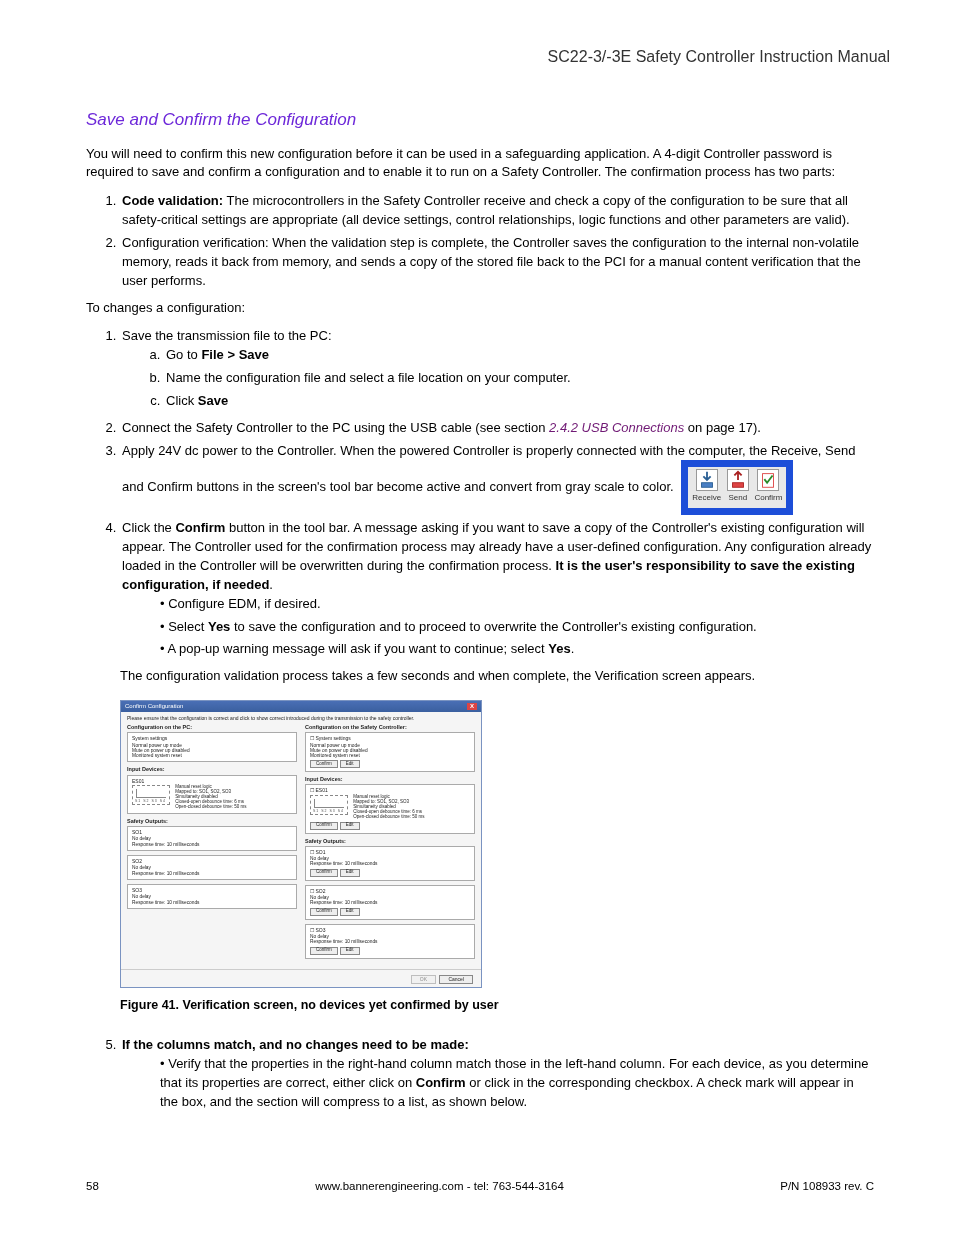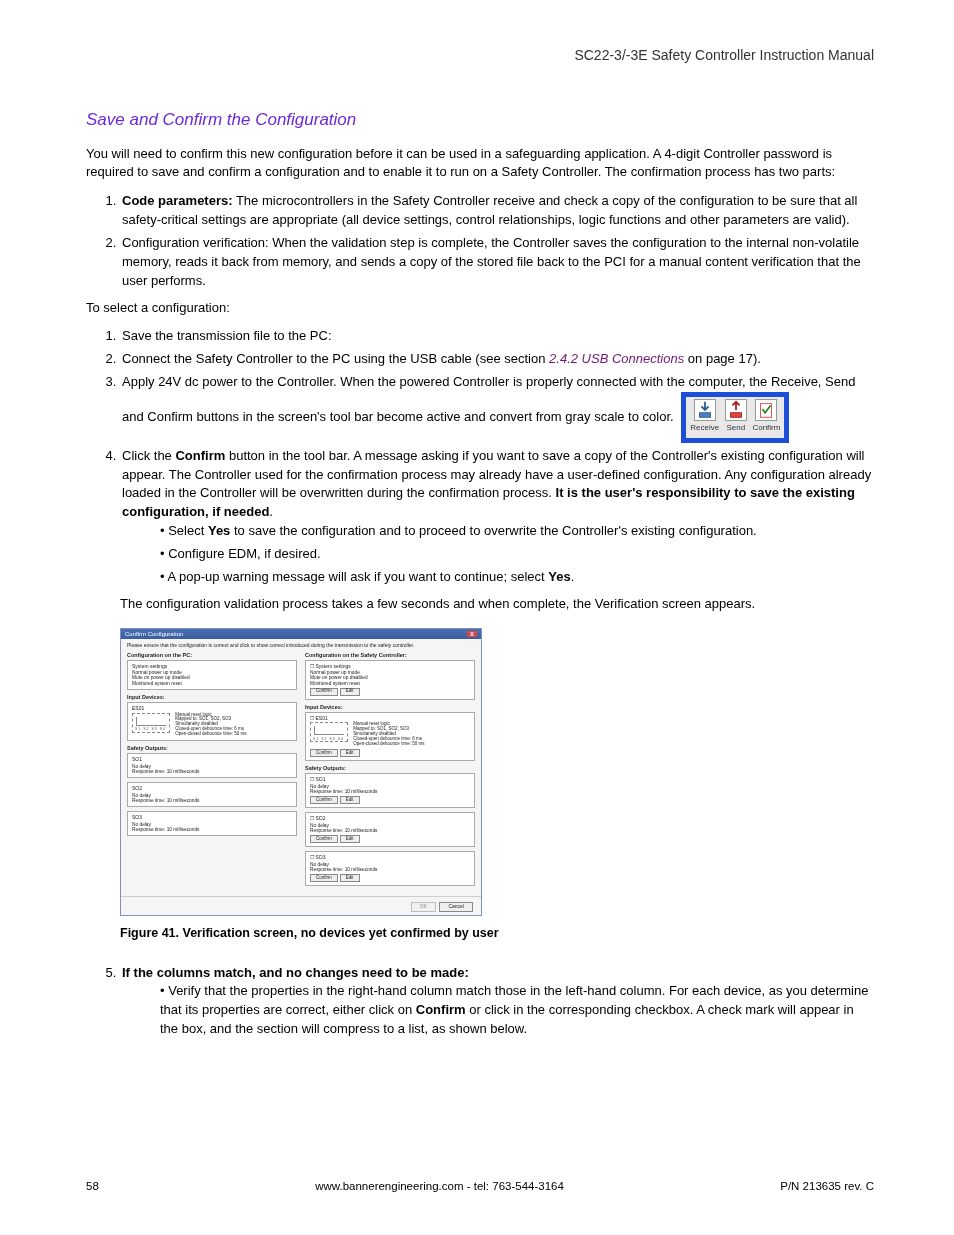--- a/index.html
+++ b/index.html
@@ -10,22 +10,22 @@
     background: #fff;
     width: 954px;
     height: 1235px;
     position: relative;
     padding: 50px 80px 40px 86px;
     line-height: 1.45;
   }
   .header-right {
     position: absolute;
     top: 45px;
-    right: 80px;
-    font-size: 14px;
+    right: 64px;
+    font-size: 16px;
     color: #333;
   }
   h2.section-title {
     font-style: italic;
     font-weight: normal;
     font-size: 17px;
     margin-top: 58px;
     margin-bottom: 12px;
     color: #6d28d9;
   }
@@ -33,21 +33,21 @@
   ol { padding-left: 34px; margin-bottom: 8px; }
   ol li { margin-bottom: 4px; padding-left: 2px; }
   ol[type="a"] { padding-left: 42px; }
   ul.bullets { list-style: none; padding-left: 36px; }
   ul.bullets li::before { content: "• "; }
   ul.bullets li { margin-bottom: 4px; }
   .link { color: #701a75; font-style: italic; }
   .toolbar-img {
     display: inline-block;
     vertical-align: middle;
-    border: 5px solid #1d4ed8;
+    border: 7px solid #1d4ed8;
     background: #e8e8e8;
     padding: 2px 3px;
     margin-left: 4px;
   }
   .toolbar-btn {
     display: inline-block;
     text-align: center;
     font-size: 8px;
     color: #333;
     margin: 0 1px;
@@ -145,30 +145,35 @@
 <body>
 
 <div class="header-right">SC22-3/-3E Safety Controller Instruction Manual</div>
 
 <h2 class="section-title">Save and Confirm the Configuration</h2>
 
 <p>You will need to confirm this new configuration before it can be used in a safeguarding application. A 4-digit Controller password is required to save and confirm a configuration and to enable it to run on a Safety Controller. The confirmation process has two parts:</p>
 
 <ol>
   <li>
-    <b>Code parameters:</b><span> The microcontrollers in the Safety Controller receive and check a copy of the configuration to be sure that all safety-critical settings are appropriate (all device settings, control relationships, logic functions and other parameters are valid).</span>
+    <b>Code validation:</b><span> The microcontrollers in the Safety Controller receive and check a copy of the configuration to be sure that all safety-critical settings are appropriate (all device settings, control relationships, logic functions and other parameters are valid).</span>
   </li>
   <li>Configuration verification: When the validation step is complete, the Controller saves the configuration to the internal non-volatile memory, reads it back from memory, and sends a copy of the stored file back to the PCI for a manual content verification that the user performs.</li>
 </ol>
 
-<p>To select a configuration:</p>
+<p>To changes a configuration:</p>
 
 <ol>
   <li>
     <span>Save the transmission file to the PC:</span>
+    <ol type="a">
+      <li><span>Go to </span><b>File &gt; Save</b></li>
+      <li>Name the configuration file and select a file location on your computer.</li>
+      <li><span>Click </span><b>Save</b></li>
+    </ol>
   </li>
   <li>
     <span>Connect the Safety Controller to the PC using the USB cable (see section </span><span class="link">2.4.2 USB Connections</span><span> on page 17).</span>
   </li>
   <li>
     <span>Apply 24V dc power to the Controller. When the powered Controller is properly connected with the computer, the Receive, Send and Confirm buttons in the screen's tool bar become active and convert from gray scale to color.</span>
     <span class="toolbar-img">
       <span class="toolbar-btn">
         <div class="icn"><svg viewBox="0 0 22 22">
               <rect x="5" y="14" width="12" height="5" fill="#4a7fc4" stroke="#2a5f94"></rect>
@@ -188,22 +193,22 @@
               <rect x="5" y="4" width="12" height="15" fill="#fff" stroke="#d44"></rect>
               <path d="M7 10 L10 14 L16 6" stroke="#2a8a2a" stroke-width="2" fill="none"></path>
             </svg></div>
         <span>Confirm</span>
       </span>
     </span>
   </li>
   <li>
     <span>Click the </span><b>Confirm</b><span> button in the tool bar. A message asking if you want to save a copy of the Controller's existing configuration will appear. The Controller used for the confirmation process may already have a user-defined configuration. Any configuration already loaded in the Controller will be overwritten during the confirmation process. </span><b>It is the user's responsibility to save the existing configuration, if needed</b><span>.</span>
     <ul class="bullets">
+      <li>Configure EDM, if desired.</li>
       <li><span>Select </span><b>Yes</b><span> to save the configuration and to proceed to overwrite the Controller's existing configuration.</span></li>
-      <li>Configure EDM, if desired.</li>
       <li><span>A pop-up warning message will ask if you want to continue; select </span><b>Yes</b><span>.</span></li>
     </ul>
   </li>
 </ol>
 
 <p style="margin-left:34px">The configuration validation process takes a few seconds and when complete, the Verification screen appears.</p>
 
 <div class="figure-wrap">
   <div class="dialog">
     <div class="dialog-title">
@@ -314,14 +319,14 @@
     <b>If the columns match, and no changes need to be made:</b>
     <ul class="bullets">
       <li><span>Verify that the properties in the right-hand column match those in the left-hand column. For each device, as you determine that its properties are correct, either click on </span><b>Confirm</b><span> or click in the corresponding checkbox. A check mark will appear in the box, and the section will compress to a list, as shown below.</span></li>
     </ul>
   </li>
 </ol>
 
 <div class="footer">
   <span>58</span>
   <span>www.bannerengineering.com - tel: 763-544-3164</span>
-  <span>P/N 213635 rev. C</span>
+  <span>P/N 108933 rev. C</span>
 </div>
 
 </body></html>

